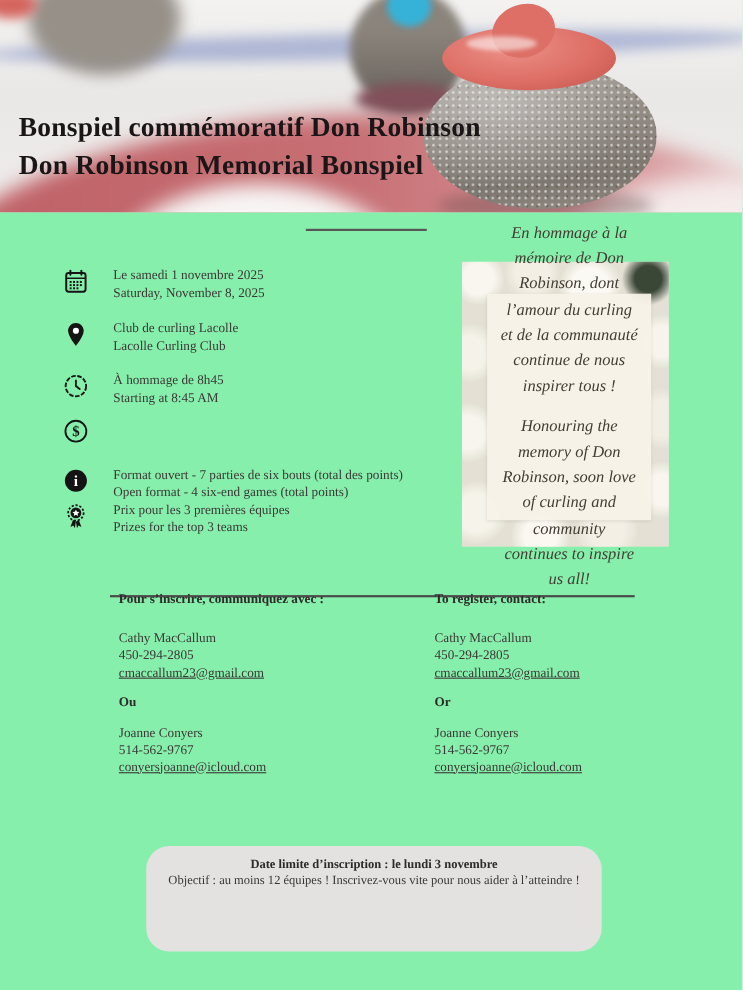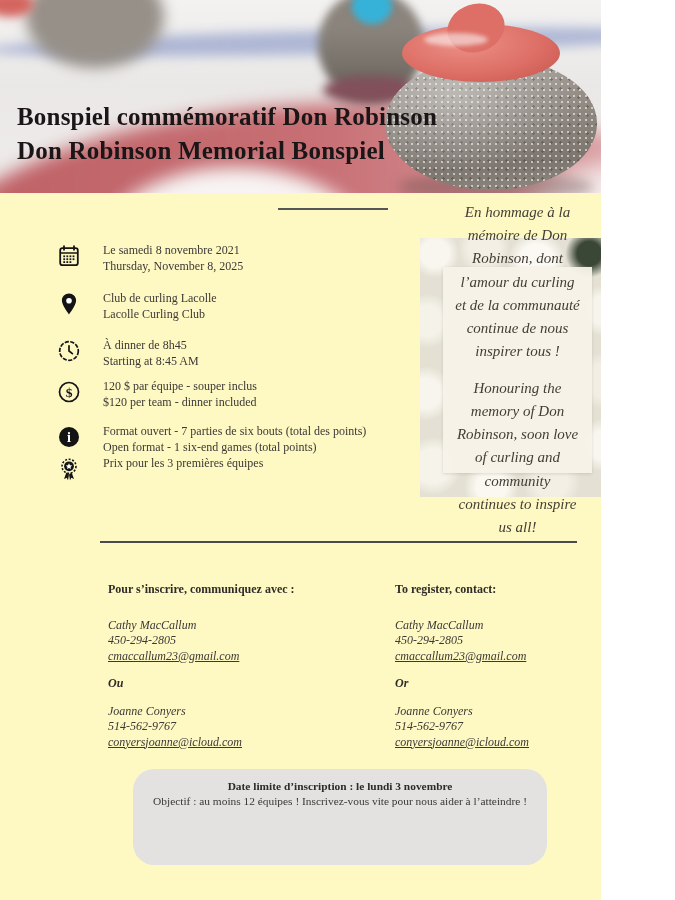--- a/index.html
+++ b/index.html
@@ -1,17 +1,17 @@
 <!DOCTYPE html>
 <html><head>
 <meta charset="utf-8">
 <style>
   html,body{margin:0;padding:0;background:#ffffff;}
   .page{
-    position:relative;width:601px;height:900px;background:#fef9c3;
+    position:relative;width:675px;height:900px;background:#86efac;
     font-family:"Liberation Serif","DejaVu Serif",serif;color:#3c3836;overflow:hidden;
   }
   
   .hero{
     position:absolute;left:0;top:0;width:675px;height:193px;overflow:hidden;
     background:linear-gradient(180deg,#f3f2f1 0%,#eae8e7 45%,#efeceb 100%);
   }
   .hero .shape{position:absolute;border-radius:50%;}
   .house-red{left:-90px;top:103px;width:900px;height:380px;filter:blur(9px);
     background:linear-gradient(90deg,#bd5f64 0%,#c76f74 45%,#d89b9e 75%,#ecd6d7 100%);}
@@ -73,25 +73,25 @@
     position:absolute;left:23px;top:29px;width:149px;height:206px;box-sizing:border-box;
     background:rgba(246,242,232,.94);box-shadow:0 1px 3px rgba(0,0,0,.12);
     display:flex;flex-direction:column;justify-content:center;
     padding:8px 11px;text-align:center;font-style:italic;
     font-size:15px;line-height:1.55;color:#433e35;
   }
   .memorial-card p{margin:0;}
   .memorial-card p + p{margin-top:13px;}
   
   .contact-rule{position:absolute;left:100px;top:541px;width:477px;height:2px;background:#4b4b4b;}
-  .contact-col{position:absolute;top:582px;width:250px;font-size:12px;}
+  .contact-col{position:absolute;top:537px;width:250px;font-size:12px;}
   .col-fr{left:108px;}
   .col-en{left:395px;}
   .contact-col h3{margin:0 0 20px 0;font-size:12px;line-height:15.5px;font-weight:700;color:#2f2b29;}
-  .contact-col p{margin:0;line-height:15.5px;font-style:italic;}
+  .contact-col p{margin:0;line-height:15.5px;}
   .or-label{font-weight:700;margin:12px 0 !important;color:#2f2b29;}
   a.email{color:#3c3836;text-decoration:underline;cursor:pointer;}
   
   .deadline-box{
     position:absolute;left:133px;top:769px;width:414px;height:96px;box-sizing:border-box;
     background:#e3e2e1;text-align:center;padding-top:10px;
     font-size:11.4px;line-height:15px;color:#3b3734;border-radius:21px;
   }
   .deadline-box p{margin:0 0 13px 0;}
   .deadline-box .b{font-weight:700;color:#2e2a28;}
@@ -140,22 +140,22 @@
             <rect x="9.4" y="14.3" width="1.8" height="1.8"></rect>
             <rect x="12.5" y="14.3" width="1.8" height="1.8"></rect>
             <rect x="15.6" y="14.3" width="1.8" height="1.8"></rect>
           <rect x="6.3" y="17.2" width="1.8" height="1.8"></rect>
             <rect x="9.4" y="17.2" width="1.8" height="1.8"></rect>
             <rect x="12.5" y="17.2" width="1.8" height="1.8"></rect>
         </g>
       </svg>
     </span>
     <div class="tx">
-      <span>Le samedi 8 novembre 2021</span>
-      <span>Thursday, November 8, 2025</span>
+      <span>Le samedi 1 novembre 2025</span>
+      <span>Saturday, November 8, 2025</span>
     </div>
   </div>
 
   <div class="detail-row r2">
     <span class="ic">
       <svg width="24" height="24" viewBox="0 0 24 24">
         <path d="M12 1.6c-3.9 0-7.1 3.1-7.1 7 0 5.1 7.1 13.8 7.1 13.8s7.1-8.7 7.1-13.8c0-3.9-3.2-7-7.1-7z" fill="#141414"></path>
         <circle cx="12" cy="8.7" r="2.8" fill="#ffffff"></circle>
       </svg>
     </span>
@@ -166,63 +166,60 @@
   </div>
 
   <div class="detail-row r3">
     <span class="ic">
       <svg width="24" height="24" viewBox="0 0 24 24">
         <circle cx="12" cy="12" r="9.3" fill="none" stroke="#141414" stroke-width="1.7" stroke-dasharray="4.2 1.4"></circle>
         <path d="M12 6.8V12l3.4 2.7" stroke="#141414" stroke-width="1.7" fill="none" stroke-linecap="round"></path>
       </svg>
     </span>
     <div class="tx">
-      <span>À dinner de 8h45</span>
+      <span>À hommage de 8h45</span>
       <span>Starting at 8:45 AM</span>
     </div>
   </div>
 
   <div class="detail-row r4">
     <span class="ic">
       <svg width="24" height="24" viewBox="0 0 24 24">
         <circle cx="12" cy="12" r="9.5" fill="none" stroke="#141414" stroke-width="1.7"></circle>
         <text x="12" y="16.6" text-anchor="middle" font-size="13.5" font-weight="bold" font-family="serif" fill="#141414">$</text>
       </svg>
     </span>
-    <div class="tx">
-      <span>120 $ par équipe - souper inclus</span>
-      <span>$120 per team - dinner included</span>
-    </div>
   </div>
 
   <div class="detail-row r5">
     <span class="ic">
       <svg width="24" height="24" viewBox="0 0 24 24">
         <circle cx="12" cy="12" r="10" fill="#141414"></circle>
         <text x="12" y="17.2" text-anchor="middle" font-size="14" font-weight="bold" font-family="serif" fill="#ffffff">i</text>
       </svg>
     </span>
     <div class="tx">
       <span>Format ouvert - 7 parties de six bouts (total des points)</span>
-      <span>Open format - 1 six-end games (total points)</span>
+      <span>Open format - 4 six-end games (total points)</span>
     </div>
   </div>
 
   <div class="detail-row r6">
     <span class="ic">
       <svg width="24" height="24" viewBox="0 0 24 24">
         <circle cx="12" cy="9.3" r="7" fill="none" stroke="#141414" stroke-width="1.6" stroke-dasharray="2 1.6"></circle>
         <circle cx="12" cy="9.3" r="4.9" fill="#141414"></circle>
         <path d="M12 6.3l1 2 2.2.2-1.7 1.5.5 2.1-2-1.1-2 1.1.5-2.1-1.7-1.5 2.2-.2z" fill="#ffffff"></path>
         <path d="M9.4 15.4L7 22l2.7-1.2L11 23.2l1-5.8z" fill="#141414"></path>
         <path d="M14.6 15.4L17 22l-2.7-1.2L13 23.2l-1-5.8z" fill="#141414"></path>
       </svg>
     </span>
     <div class="tx">
       <span>Prix pour les 3 premières équipes</span>
+      <span>Prizes for the top 3 teams</span>
     </div>
   </div>
 
   <aside class="memorial">
     <div class="memorial-card">
       <p>En hommage à la mémoire de Don Robinson, dont l’amour du curling et de la communauté continue de nous inspirer tous !</p>
       <p>Honouring the memory of Don Robinson, soon love of curling and community continues to inspire us all!</p>
     </div>
   </aside>
 

